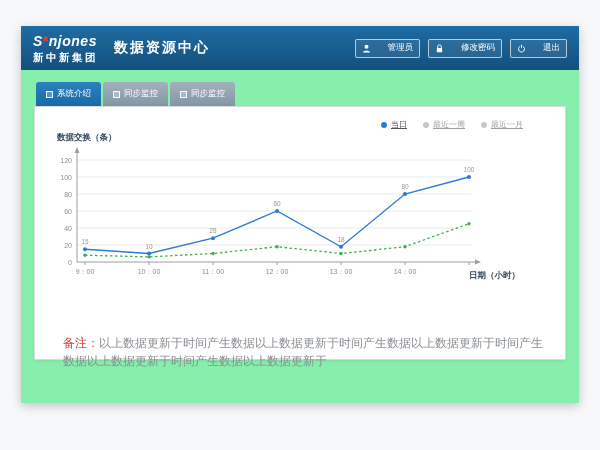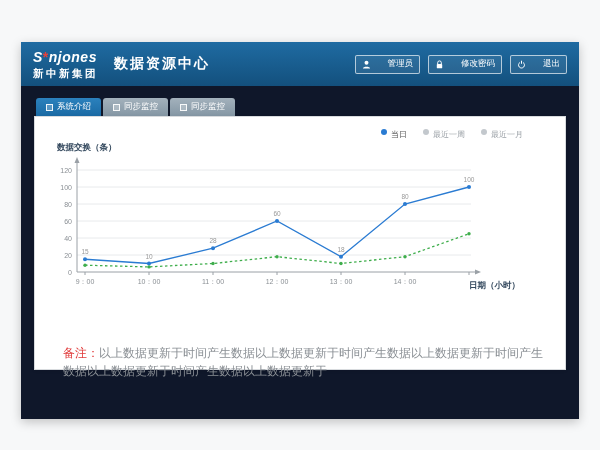--- a/index.html
+++ b/index.html
@@ -3,22 +3,22 @@
 <meta charset="utf-8">
 <style>
   * { box-sizing: border-box; margin: 0; padding: 0; }
   html,body { width:600px; height:450px; overflow:hidden; }
   body {
     background:#f7f8f9;
     font-family:"Liberation Sans","DejaVu Sans",sans-serif;
     position:relative;
   }
   .app {
-    position:absolute; left:21px; top:42px; width:558px; height:377px;
-    background:#0f172a; box-shadow:0 3px 10px rgba(0,0,0,.22);
+    position:absolute; left:21px; top:26px; width:558px; height:377px;
+    background:#86efac; box-shadow:0 3px 10px rgba(0,0,0,.22);
   }
   
   .topbar {
     height:44px; background:linear-gradient(#1f6ba2,#13507d);
     display:flex; align-items:center; padding:0 12px;
   }
   .logo { line-height:1; }
   .logo-top { font-size:14px; font-weight:bold; font-style:italic; color:#fff; letter-spacing:.5px; }
   .logo-star { color:#e8403a; font-style:normal; font-weight:bold; }
   .logo-sub { font-size:10.5px; font-weight:bold; color:#fff; letter-spacing:2.5px; margin-top:4px; }
@@ -38,33 +38,33 @@
   }
   .nav-item {
     line-height:26px; padding:0 20px; font-size:10px; color:#fff;
     border-right:1px solid rgba(0,0,0,.18); cursor:pointer; white-space:nowrap;
   }
   .nav-item.active { background:rgba(0,0,0,.18); }
   
   .content { padding:12px 13px 0; }
   .tabs { display:flex; gap:2px; margin-left:2px; }
   .tab {
-    height:18px; padding:0 10px; font-size:8.5px; color:#fff;
+    height:24px; padding:0 10px; font-size:8.5px; color:#fff;
     background:linear-gradient(#a3b1bc,#8496a4);
     border-radius:3px 3px 0 0; display:flex; align-items:center; gap:4px; cursor:pointer;
   }
   .tab.active { background:linear-gradient(#2b81bd,#1a6aa4); }
   .tab-icon { width:7px; height:7px; border:1px solid rgba(255,255,255,.9); background:rgba(255,255,255,.25); display:inline-block; }
   .card {
     background:#fff; border:1px solid #d8dbde; height:254px;
     box-shadow:0 1px 3px rgba(0,0,0,.08); position:relative;
   }
   
   .filters { display:flex; justify-content:flex-end; gap:16px; padding:12px 42px 0 0; }
-  .filter { display:flex; align-items:flex-start; gap:4px; font-size:8px; color:#9aa0a6; cursor:pointer; }
+  .filter { display:flex; align-items:center; gap:4px; font-size:8px; color:#9aa0a6; cursor:pointer;text-decoration:underline; }
   .filter.active { color:#555; }
   .fdot { width:6px; height:6px; border-radius:50%; background:#c3c8cd; }
   .filter.active .fdot { background:#2a7bd2; }
   
   .ylabel { font-size:8.5px; font-weight:bold; color:#34495e; margin:2px 11px 0 22px; }
   .chart-wrap { display:flex; margin-top:2px; padding-left:12px; position:relative; }
   .xlabel { position:absolute; left:434px; bottom:12px; font-size:8.5px; font-weight:bold; color:#34495e; white-space:nowrap; }
   .legend { margin:52px 0 0 4px; display:flex; flex-direction:column; gap:13px; }
   .legend-item { display:flex; align-items:center; gap:6px; font-size:8px; color:#555; cursor:pointer; white-space:nowrap; }
   .legend-line { width:20px; height:0; border-top:2px solid #2a7bd2; display:inline-block; }

